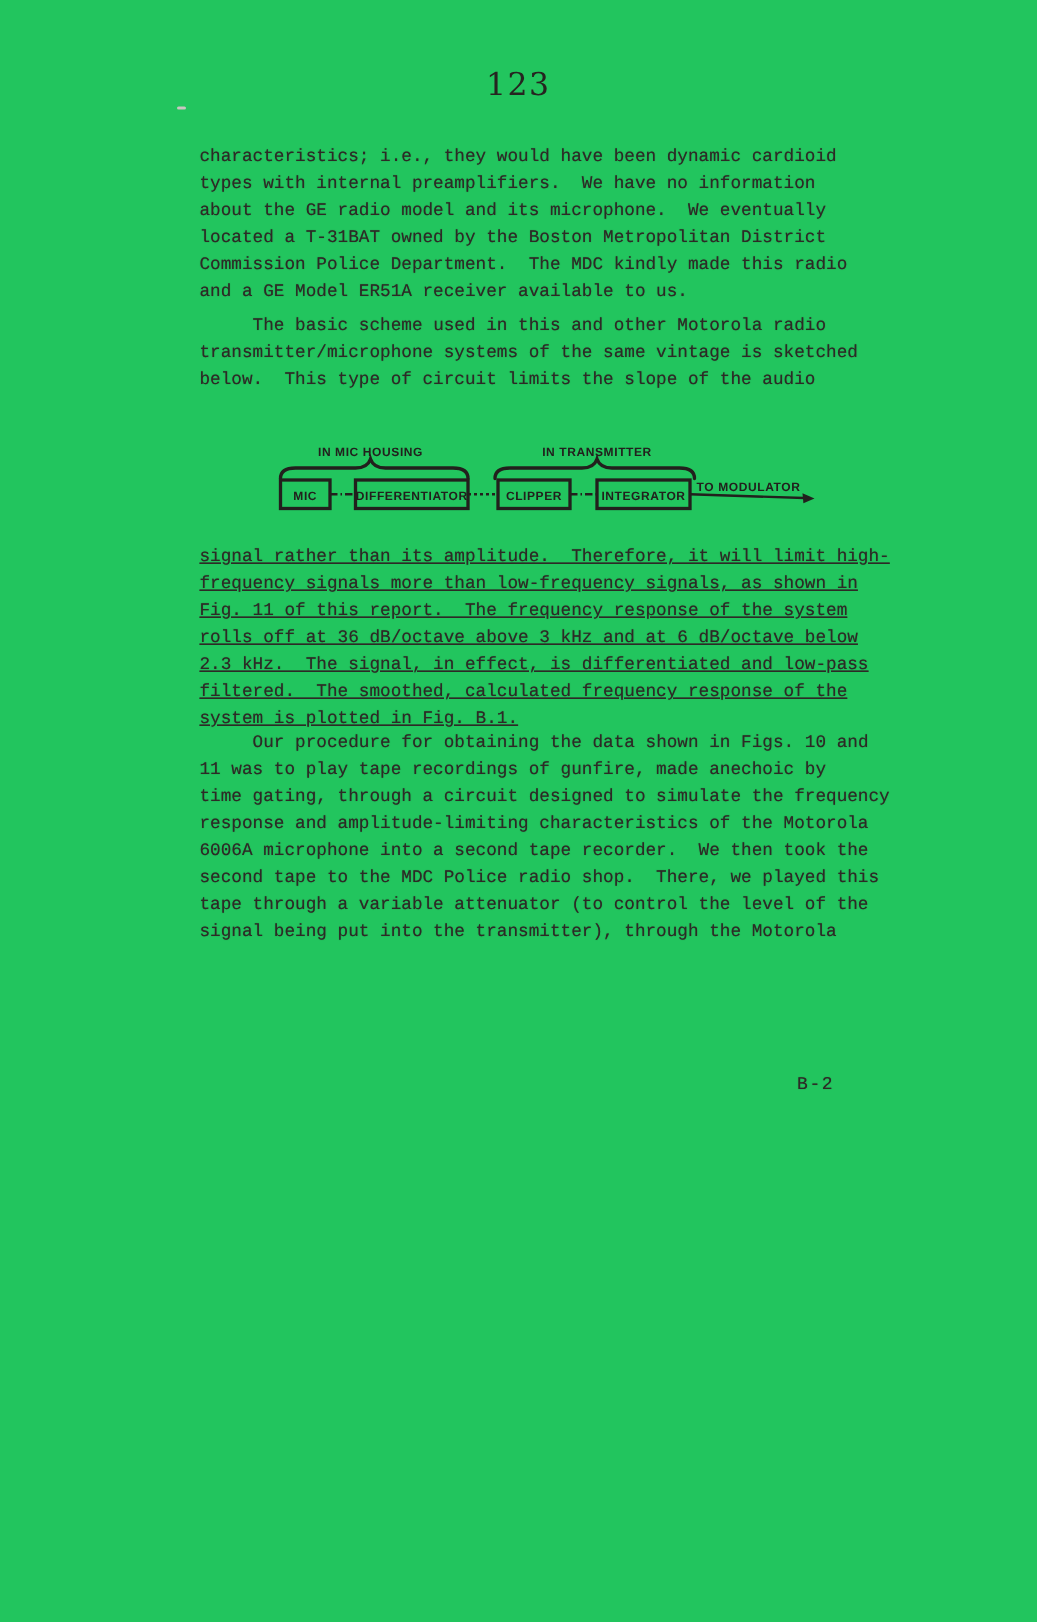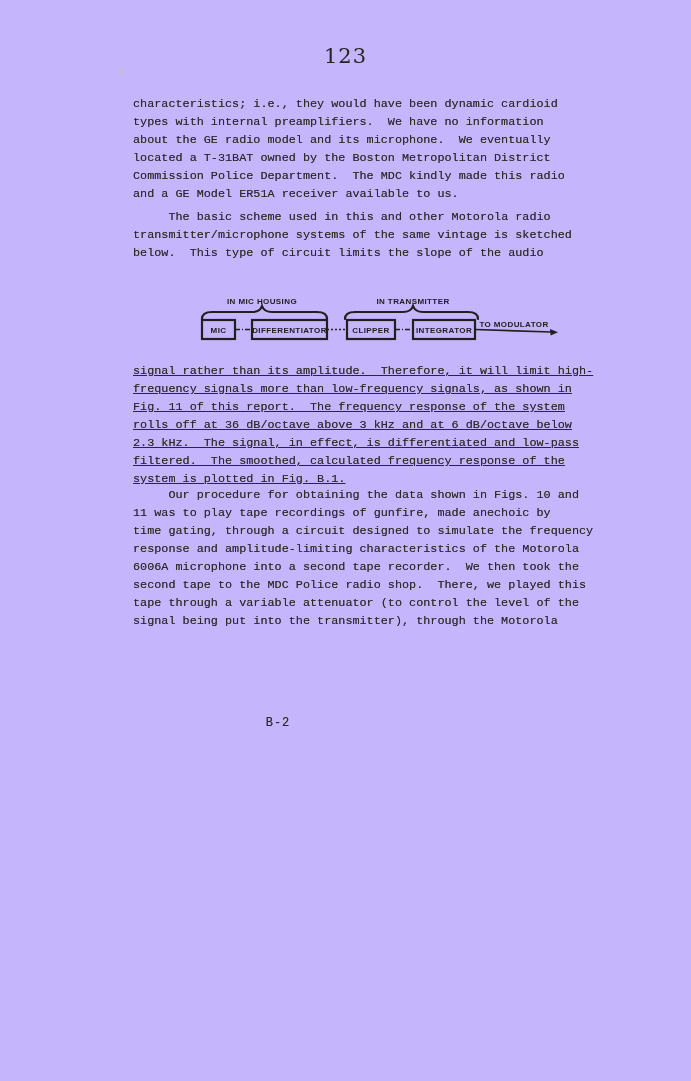--- a/index.html
+++ b/index.html
@@ -4,21 +4,21 @@
 <style>
   * { box-sizing: border-box; }
   html,body { margin:0; padding:0; }
   body {
     width:691px; height:1081px;
     background:#fcfbf9;
     font-family:"Liberation Mono","DejaVu Sans Mono",monospace;
     color:#2d2a26;
     overflow:hidden;
   }
-  .page { position:relative; width:691px; height:1081px; background:#c4b5fd; }
+  .page { position:relative; width:691px; height:1081px; background:#22c55e; }
 
   .pagenum {
     position:absolute; top:44px; left:0; width:691px;
     text-align:center;
     font-family:"DejaVu Serif","Liberation Serif",serif;
     font-size:21px; letter-spacing:1px; color:#262420;
   }
 
   .artifact {
     position:absolute; top:71px; left:118px;
@@ -30,31 +30,31 @@
     white-space:pre-wrap;
     font-size:11.8px; line-height:18px;
     letter-spacing:0px;
     text-shadow:0 0 0.6px rgba(45,42,38,0.6);
   }
   #p1 { top:95px; }
   #p2 { top:208px; }
   #p3 { top:362px;text-decoration:underline; }
   #p4 { top:486px; }
 
-  .diagram { position:absolute; top:292px; left:200px; width:365px; height:58px; }
+  .diagram { position:absolute; top:292px; left:185px; width:365px; height:58px; }
   .diagram svg { display:block; }
   .diagram text {
     font-family:"Liberation Sans","DejaVu Sans",sans-serif;
     font-weight:bold; font-size:8px; letter-spacing:0.4px;
     fill:#22201d;
   }
 
   .footer {
     position:absolute; top:716px; left:0; width:556px;
-    text-align:center; font-size:12px; letter-spacing:1px;
+    text-align:right; font-size:12px; letter-spacing:1px;
     text-shadow:0 0 0.6px rgba(45,42,38,0.6);
   }
 </style>
 </head>
 <body>
 
 <div class="page">
 
   <div class="artifact"></div>
 

